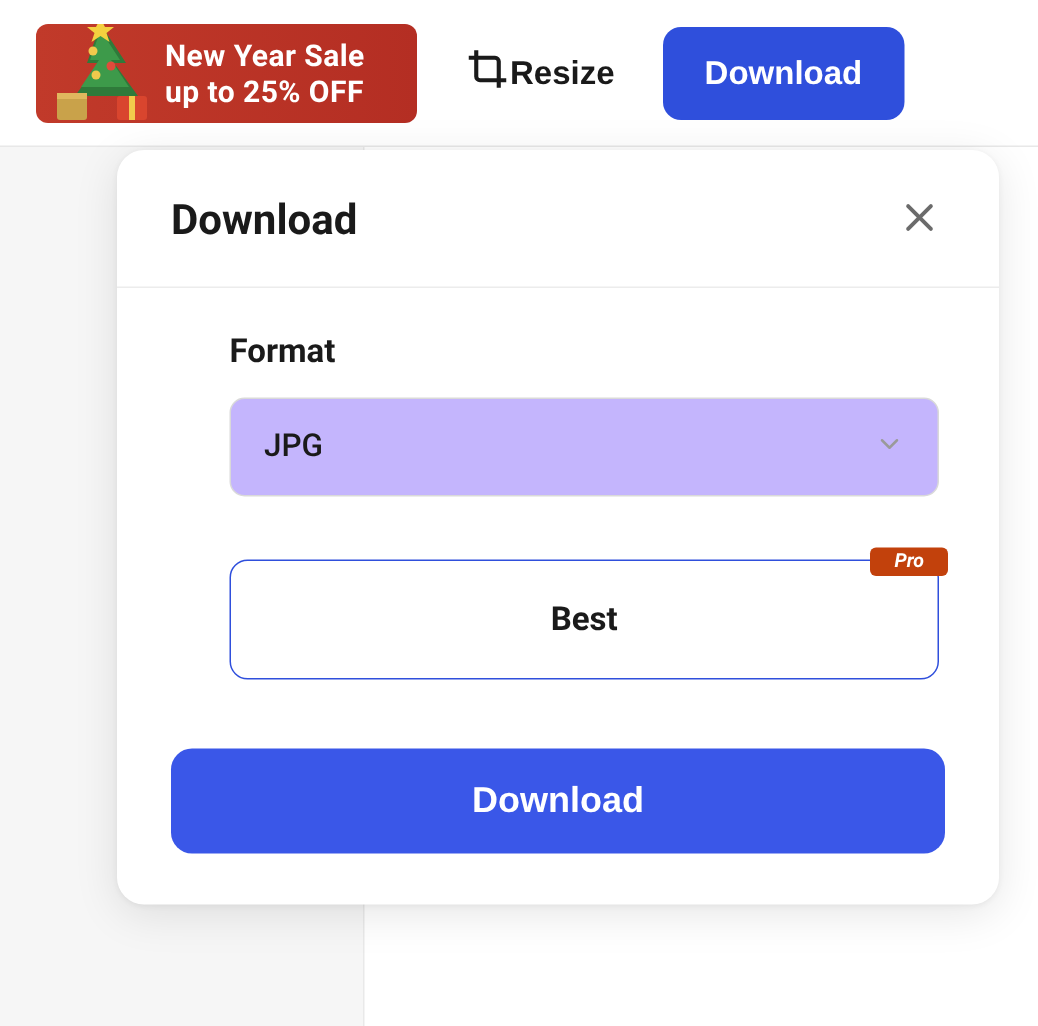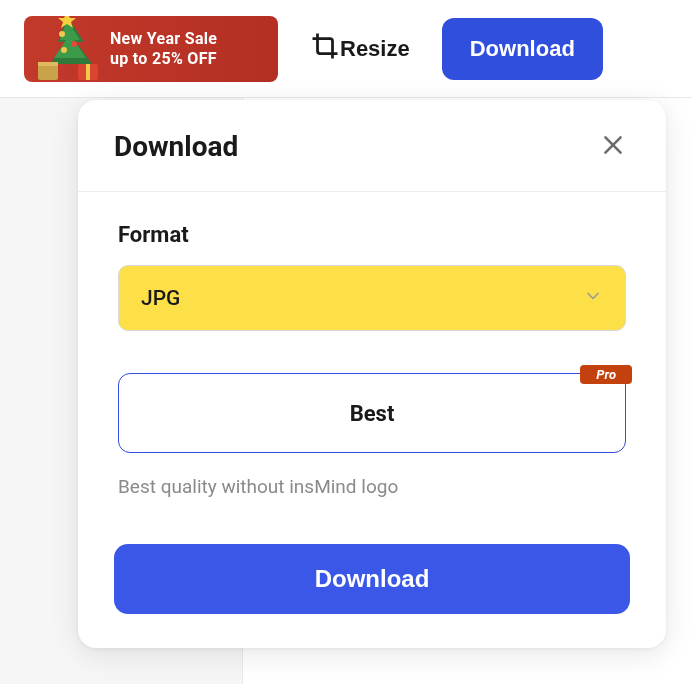--- a/index.html
+++ b/index.html
@@ -52,21 +52,21 @@
     .promo-tree svg {
       position: absolute;
       left: 2px;
       bottom: -4px;
     }
 
     .promo-text {
       color: #fff;
       font-weight: 700;
       line-height: 1.2;
-      font-size: 16px;
+      font-size: 20px;
       letter-spacing: 0.3px;
     }
 
     .resize-btn {
       display: flex;
       align-items: center;
       background: none;
       border: none;
       font-size: 22px;
       font-weight: 600;
@@ -138,40 +138,41 @@
       border: none;
       cursor: pointer;
       padding: 4px;
       color: #6b6b6b;
       display: flex;
       align-items: center;
     }
 
     .dialog-body {
       padding: 30px 40px 0 40px;
+      margin-left: 35px;
     }
 
     .section-label {
       font-size: 22px;
       font-weight: 700;
       color: #1a1a1a;
       margin-bottom: 18px;
     }
 
     .select-field {
       width: 100%;
       height: 66px;
       border: 1px solid #d9d9d9;
       border-radius: 10px;
       display: flex;
       align-items: center;
       justify-content: space-between;
       padding: 0 22px;
       cursor: pointer;
-      background: #fde047;
+      background: #c4b5fd;
       gap: 15px;
     }
 
     .select-value {
       font-size: 21px;
       font-weight: 500;
       color: #1a1a1a;
     }
 
     .chevron {
@@ -310,19 +311,18 @@
       </div>
     </div>
 
     <div class="quality-section">
       <div class="quality-options">
         <div class="quality-option selected">
           <span>Best</span>
           <span class="pro-badge">Pro</span>
         </div>
       </div>
-      <div class="quality-note">Best quality without insMind logo</div>
     </div>
 
   </div>
 
   <button class="download-primary">Download</button>
 </div>
 
 </body></html>

